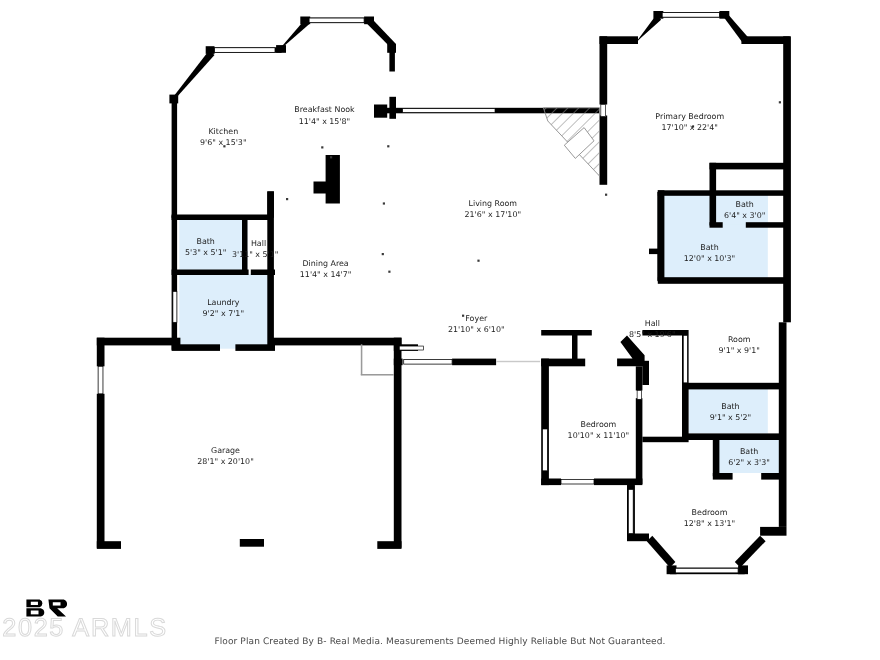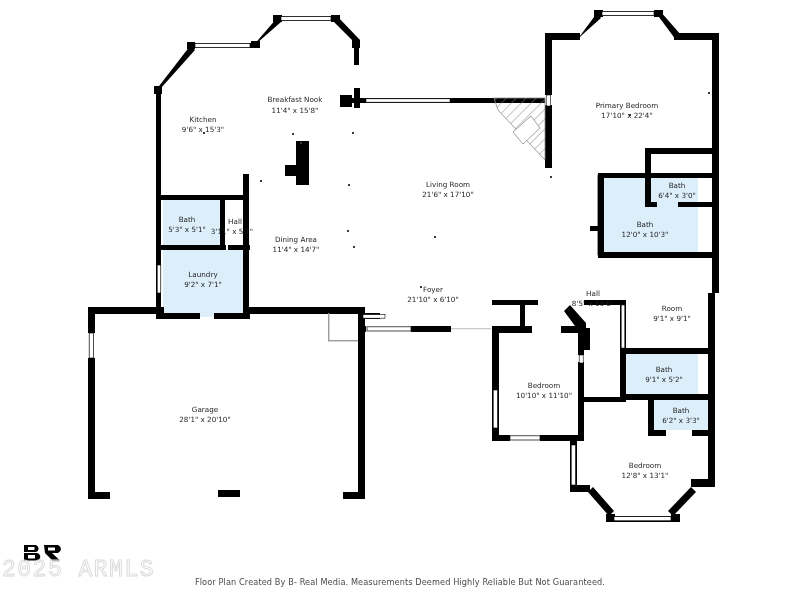--- a/index.html
+++ b/index.html
@@ -52,21 +52,21 @@
     position: absolute;
     left: 22px;
     bottom: 36px;
     width: 46px;
     height: 22px;
   }
   #watermark-armls {
     position: absolute;
     left: 2px;
     bottom: 18px;
-    font-family: Liberation Mono, monospace;
+    font-family: Liberation Sans, sans-serif;
     font-size: 23px;
     letter-spacing: 1.5px;
     color: transparent;
     -webkit-text-stroke: 0.9px #d9d9d9;
     white-space: nowrap;
     line-height: 1;
   }
 </style>
 </head>
 <body>

